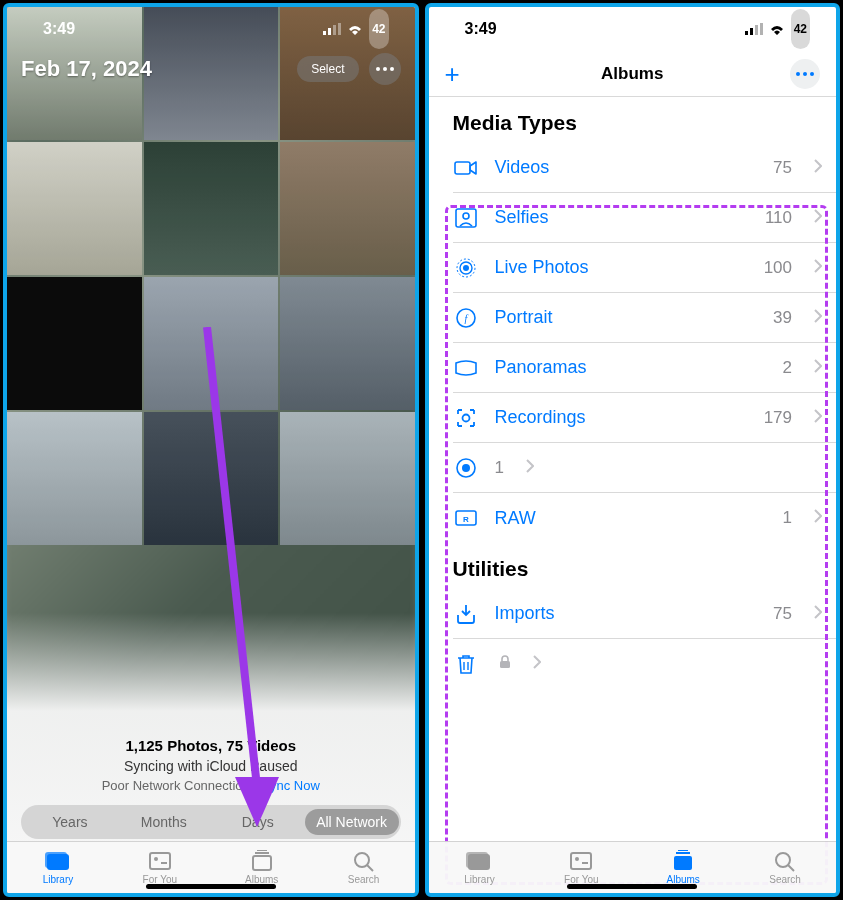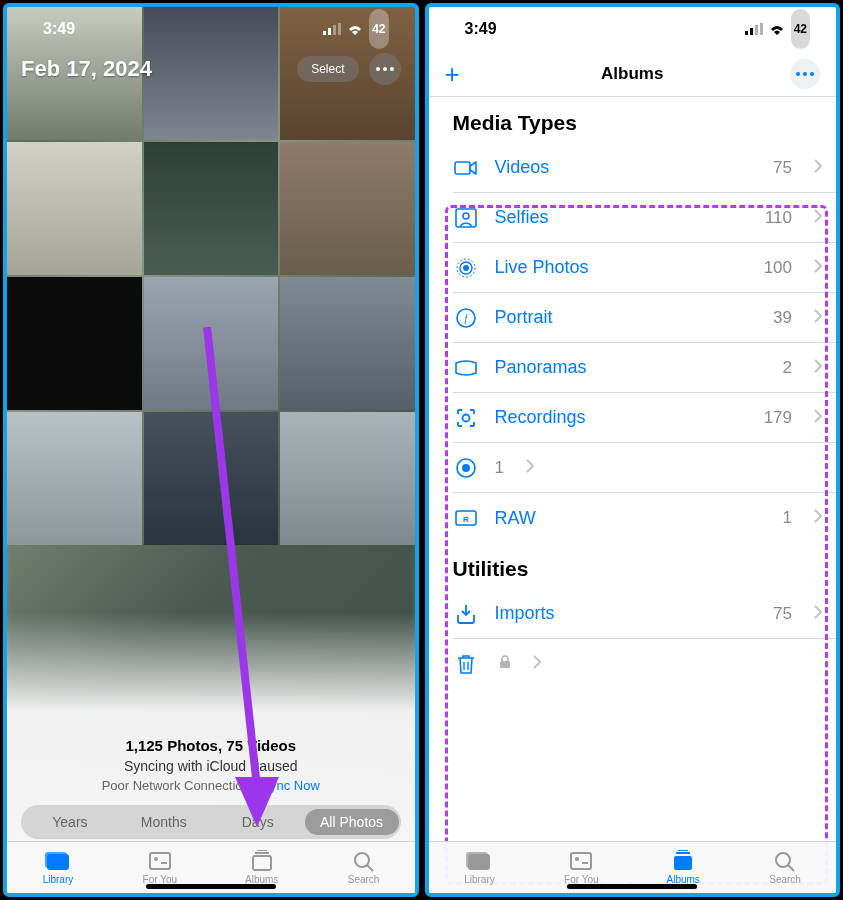--- a/index.html
+++ b/index.html
@@ -230,21 +230,21 @@
     <span>Syncing with iCloud Paused</span>
     <span class="sync-sub">
       <span>Poor Network Connection · </span><span class="sync-now">Sync Now</span>
     </span>
   </div>
 
   <div class="seg-control">
     <div class="seg">Years</div>
     <div class="seg">Months</div>
     <div class="seg">Days</div>
-    <div class="seg active">All Photos</div>
+    <div class="seg active">All Network</div>
   </div>
 
   <div class="tab-bar">
     <div class="tab active">
       <svg viewBox="0 0 26 22">
           <rect x="2" y="4" width="22" height="16" rx="3" fill="currentColor"></rect>
           <rect x="0" y="2" width="22" height="16" rx="3" fill="currentColor" opacity="0.7"></rect>
         </svg>
       <span>Library</span>
     </div>

